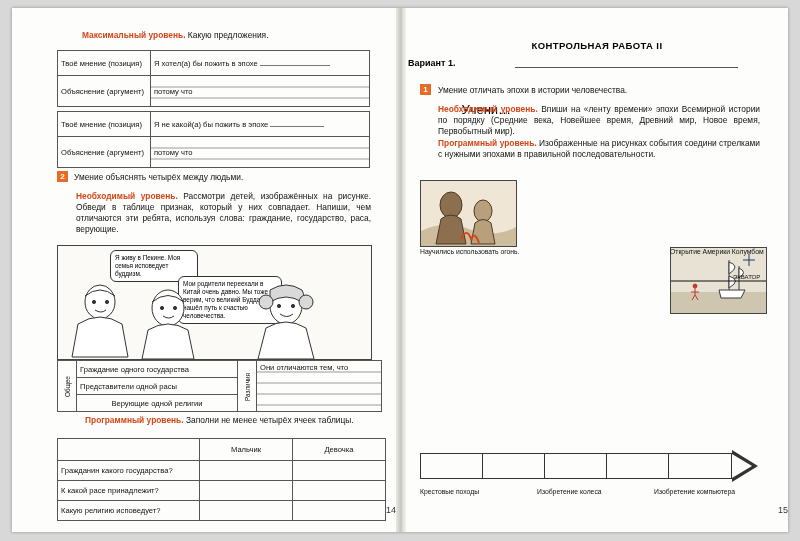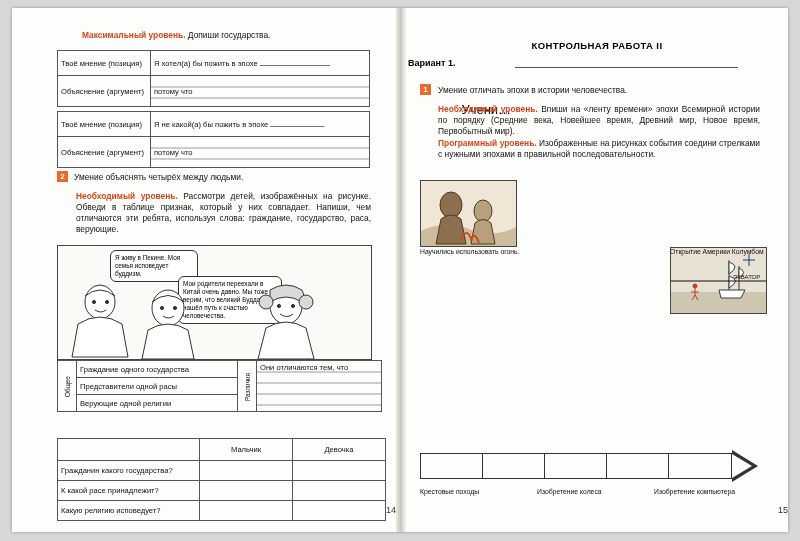--- a/index.html
+++ b/index.html
@@ -58,21 +58,21 @@
 </head>
 <body>
 
 <div class="page"></div>
 <div class="spine"></div>
 
 <div class="leftpage">
 
   <div class="inner txt" style="top:22px;left:70px;width:300px;">
     <span class="orange">Максимальный уровень.</span>
-    <span>Допиши государства.</span>
+    <span>Какую предложения.</span>
   </div>
 
   <div class="inner" style="top:42px;left:45px;">
     <table class="tbl">
       <tbody>
           <tr>
         <td style="width:86px;height:20px;">Твоё мнение (позиция)</td>
         <td style="width:212px;">
           <span>Я хотел(а) бы пожить в эпохе</span>
           <span style="display:inline-block;width:70px;border-bottom:1px solid #777;"></span>
@@ -156,26 +156,30 @@
         <td style="width:154px;height:12px;">Граждание одного государства</td>
         <td rowspan="3" style="width:14px;font-size:6.4px;writing-mode:vertical-rl;transform:rotate(180deg);text-align:center;">Различия</td>
         <td rowspan="3" class="lines" style="width:118px;vertical-align:top;">
           <span>Они отличаются тем, что</span>
         </td>
       </tr>
       <tr>
         <td style="height:12px;margin-left:9px;">Представители одной расы</td>
       </tr>
       <tr>
-        <td style="height:12px;">Верующие одной религии</td>
-      </tr>
-    </tbody>
-      </table>
-  </div>
-
+        <td style="height:12px;text-align:center;">Верующие одной религии</td>
+      </tr>
+    </tbody>
+      </table>
+  </div>
+
+  <div class="inner txt" style="top:407px;left:73px;width:290px;">
+    <span class="orange">Программный уровень.</span>
+    <span>Заполни не менее четырёх ячеек таблицы.</span>
+  </div>
 
   <div class="inner" style="top:430px;left:45px;">
     <table class="tbl">
       <tbody>
           <tr>
         <td style="width:135px;height:17px;"></td>
         <td style="width:86px;text-align:center;">Мальчик</td>
         <td style="width:86px;text-align:center;">Девочка</td>
       </tr>
       <tr>

